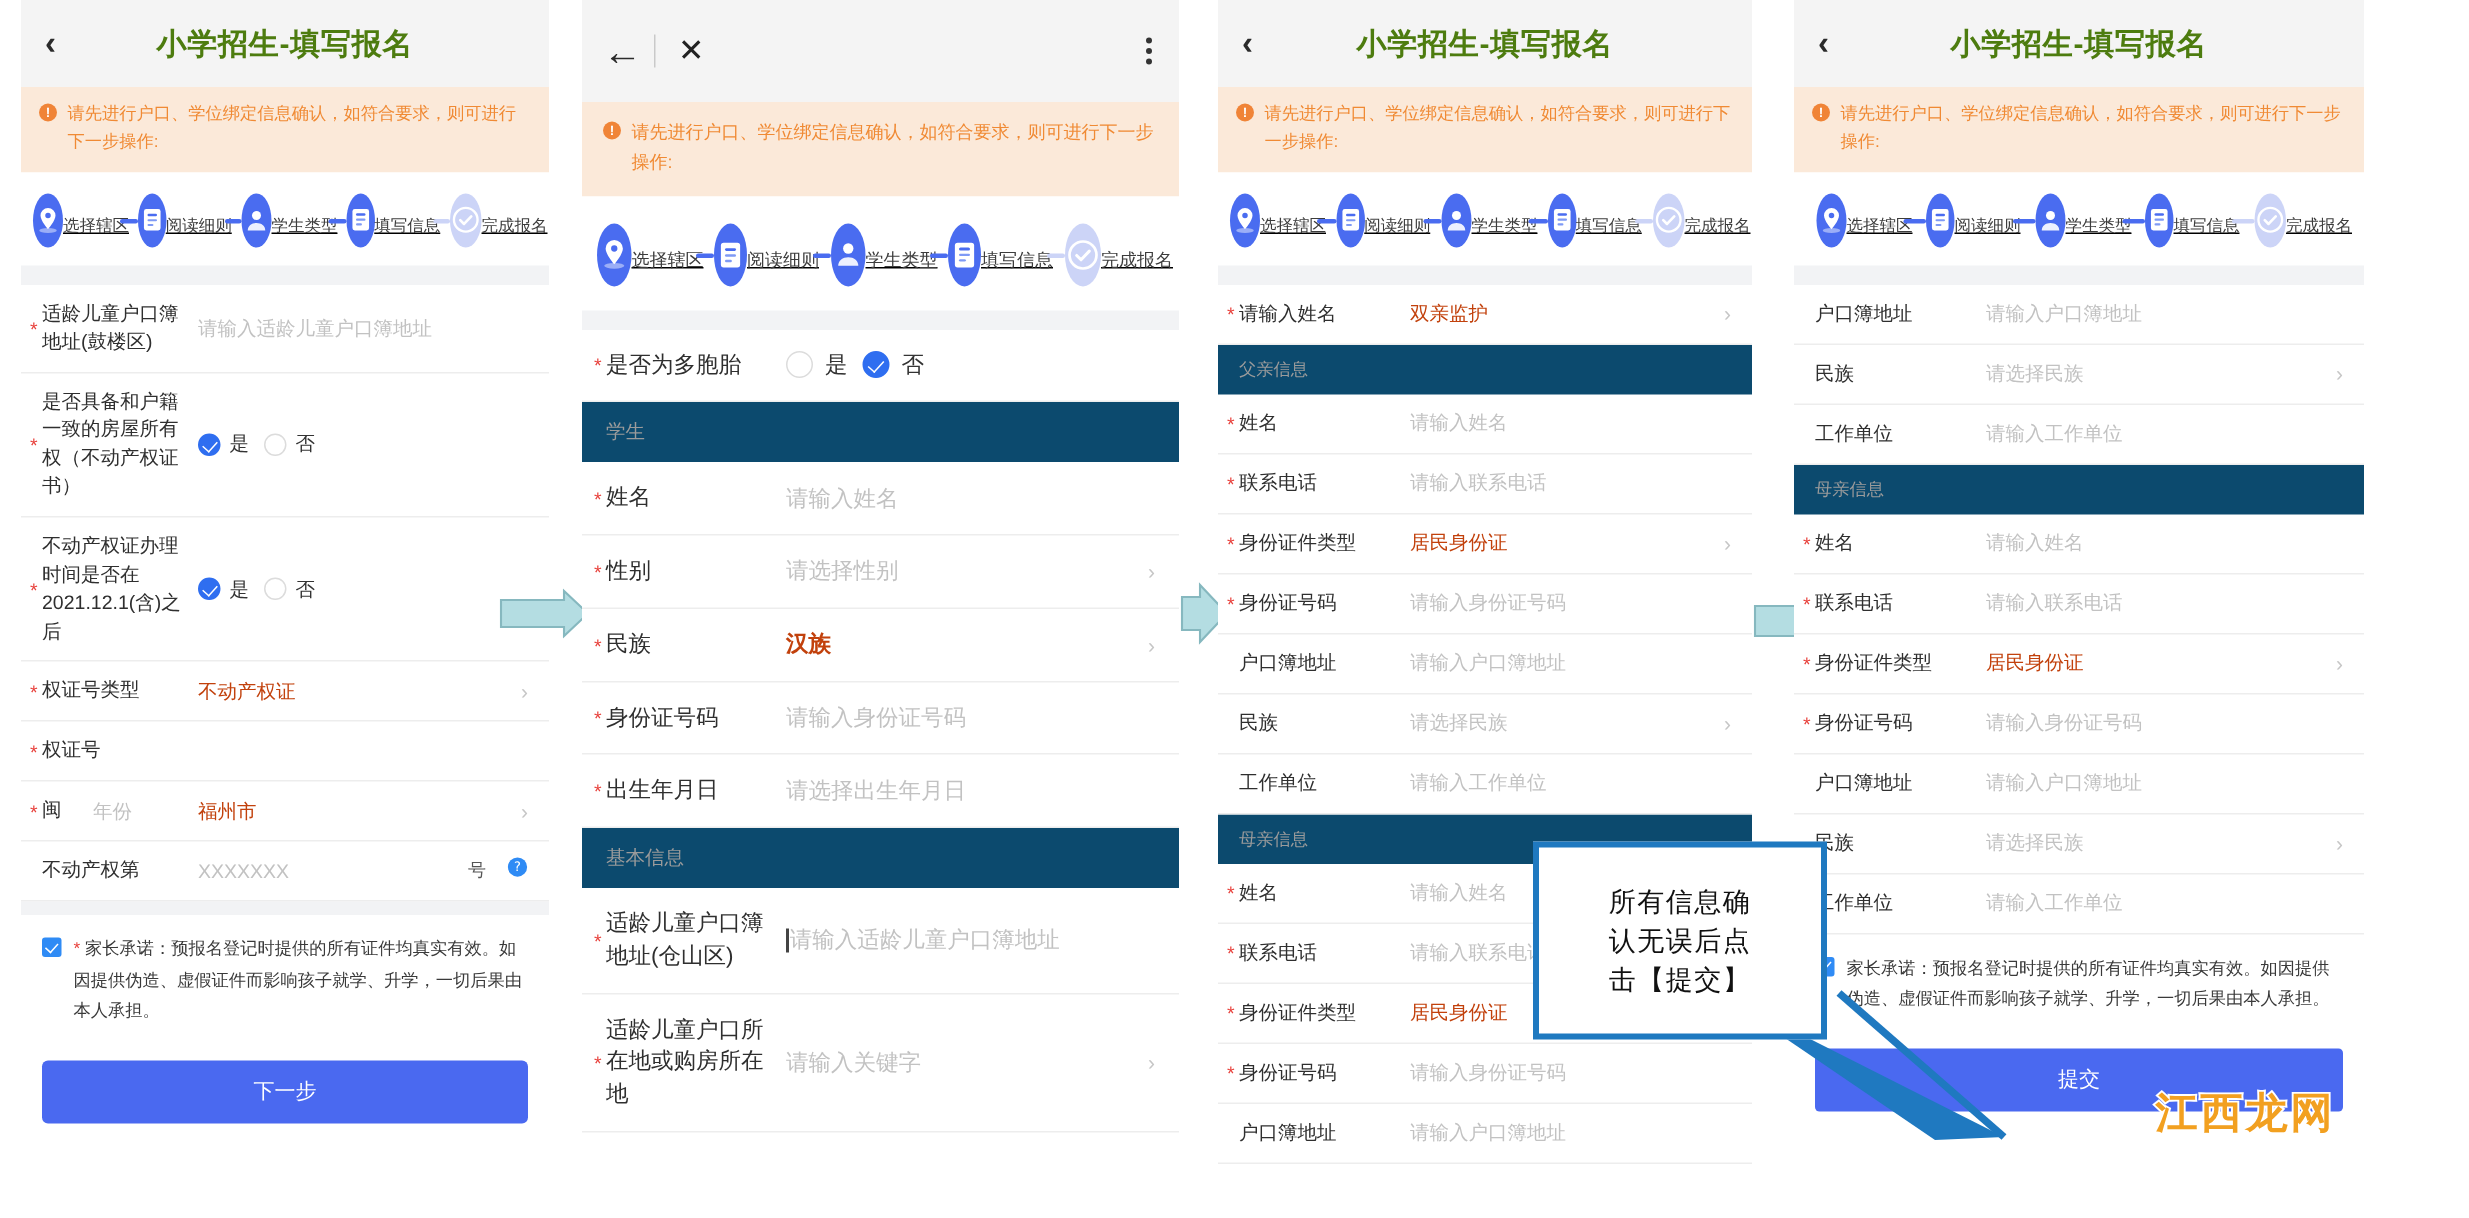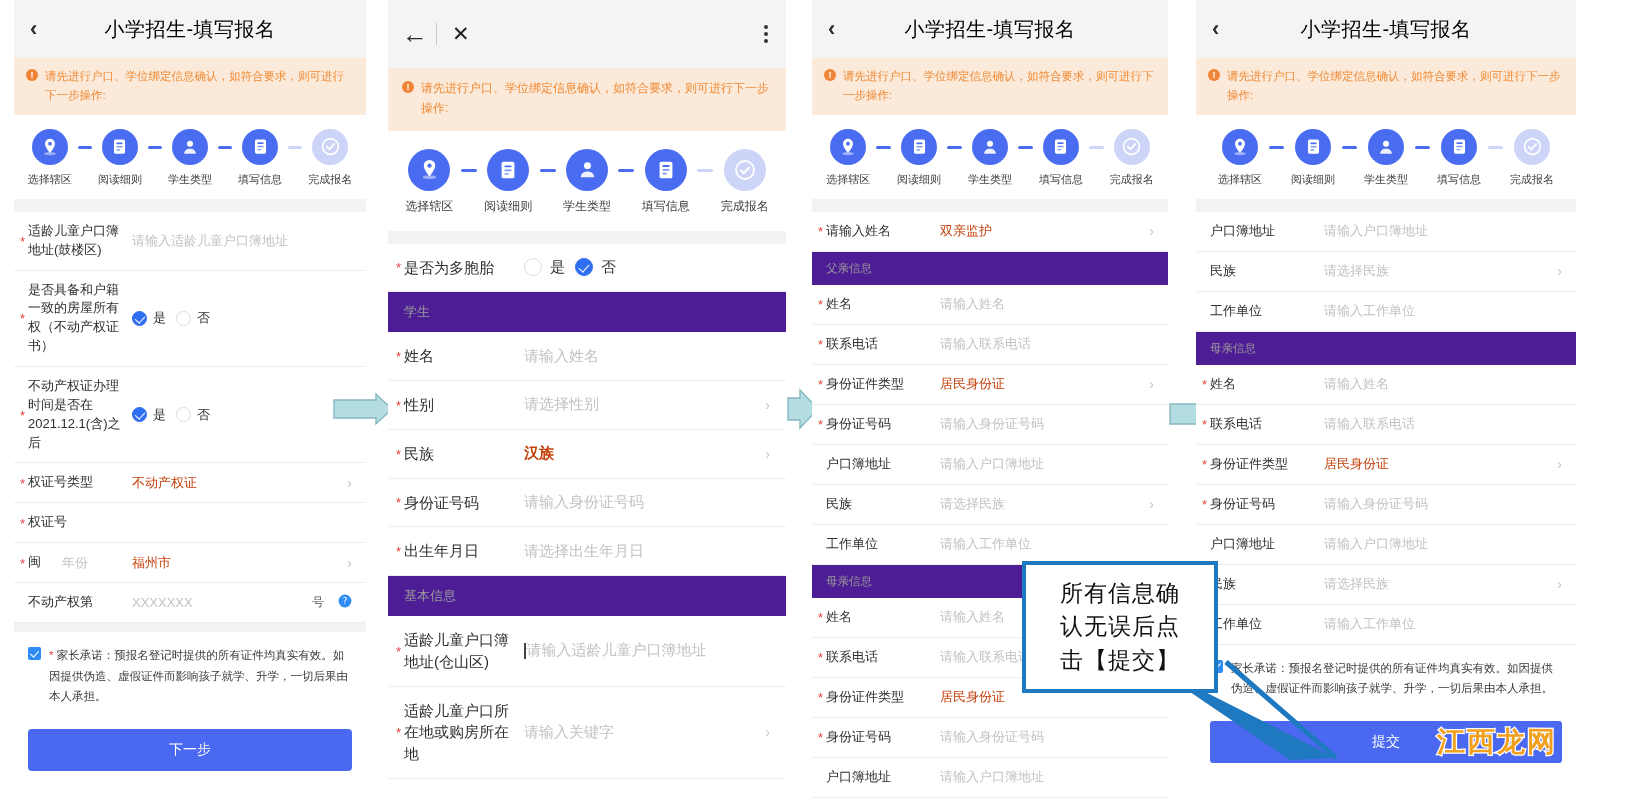--- a/index.html
+++ b/index.html
@@ -29,21 +29,21 @@
     position:absolute; left:16px; top:50%; transform:translateY(-50%);
     font-size:22px; color:#2b2b2b; line-height:1; font-weight:600;
     cursor:pointer;
   }
   .p2 .back-ico{ font-size:26px; left:14px; font-weight:400; }
   .vdiv{ position:absolute; left:48px; top:50%; transform:translateY(-50%);
     width:1px; height:22px; background:#c9c9c9; }
   .close-ico{ position:absolute; left:64px; top:50%; transform:translateY(-50%);
     font-size:21px; color:#222; cursor:pointer; }
   .ttl{
-    width:100%; text-align:center; font-size:20px; font-weight:normal; color:#000000;
+    width:100%; text-align:center; font-size:20px; font-weight:bold; color:#4d7c0f;
     letter-spacing:.5px;
   }
   .p2 .ttl{ text-align:left; padding-left:100px; font-size:21px; }
   .kebab{ position:absolute; right:18px; top:50%; transform:translateY(-50%);
     display:flex; flex-direction:column; gap:3px; cursor:pointer;}
   .kebab i{ width:4px; height:4px; border-radius:50%; background:#333; display:block;}
 
   
   .notice{
     background:#fbe9d9; padding:9px 12px 10px 12px; display:flex; gap:7px;
@@ -53,36 +53,36 @@
   .notice .ibadge{
     flex:0 0 auto; width:12px; height:12px; border-radius:50%; background:#f08437;
     color:#fff; font-size:9px; line-height:12px; text-align:center; font-weight:bold;
     margin-top:2px;
   }
 
   
   .stepper{ display:flex; align-items:flex-start; justify-content:center;
     padding:14px 8px 12px 8px; background:#fff; }
   .p2 .stepper{ padding:18px 10px 16px 10px; }
-  .step{ display:flex; flex-direction:column; align-items:center; width:58px; }
+  .step{ display:flex; flex-direction:row; align-items:center; width:58px;text-decoration:underline; }
   .p2 .step{ width:66px; }
   .circ{ width:36px; height:36px; border-radius:50%; background:#4a6cf0;
     display:flex; align-items:center; justify-content:center; }
   .p2 .circ{ width:42px; height:42px; }
   .circ.dim{ background:#ccd4f7; }
   .circ svg{ display:block; }
   .slabel{ margin-top:7px; font-size:11px; color:#3c3c3c; white-space:nowrap; }
   .p2 .slabel{ font-size:12px; }
   .dash{ width:15px; height:3px; background:#4a6cf0; border-radius:2px; margin-top:17px; }
   .p2 .dash{ margin-top:20px; width:17px; }
   .dash.dim{ background:#ccd4f7; }
 
   
   .gapbar{ height:13px; background:#f2f3f5; }
-  .grouphdr{ background:#4c1d95; padding:9px 14px; font-size:11.5px; color:#9b9b9b;font-family:Liberation Mono, monospace; }
+  .grouphdr{ background:#0c4a6e; padding:9px 14px; font-size:11.5px; color:#9b9b9b;font-family:Liberation Mono, monospace; }
   .p2 .grouphdr{ font-size:13px; padding:11px 16px; }
 
   .row{
     display:flex; align-items:center; gap:8px; padding:10px 14px;
     border-bottom:1px solid #ededed; min-height:40px; position:relative;
   }
   .p2 .row{ padding:13px 16px; min-height:48px; }
   .lbl{
     flex:0 0 96px; font-size:13px; color:#2f2f2f; line-height:1.45; position:relative;
   }
@@ -133,21 +133,21 @@
   .tarrow{ position:absolute; }
   .tarrow svg{ display:block; }
 
   
   .callout{
     position:absolute; left:1022px; top:561px; width:196px; height:132px;
     background:#ffffff; border:4px solid #1f79c0; z-index:40;
     display:flex; align-items:center; justify-content:center;
   }
   .callout .ctext{
-    font-size:23px; color:#111; line-height:1.45; text-align:left; letter-spacing:1px;
+    font-size:18px; color:#111; line-height:1.45; text-align:left; letter-spacing:1px;
   }
   .leader{ position:absolute; left:1140px; top:660px; z-index:39; }
 
   
   .wmark{
     position:absolute; left:1437px; top:723px; z-index:60;
     font-size:28px; font-weight:bold; letter-spacing:2px;
     color:#f2a020;
     -webkit-text-stroke:2.5px #ffffff;
     paint-order:stroke fill;

